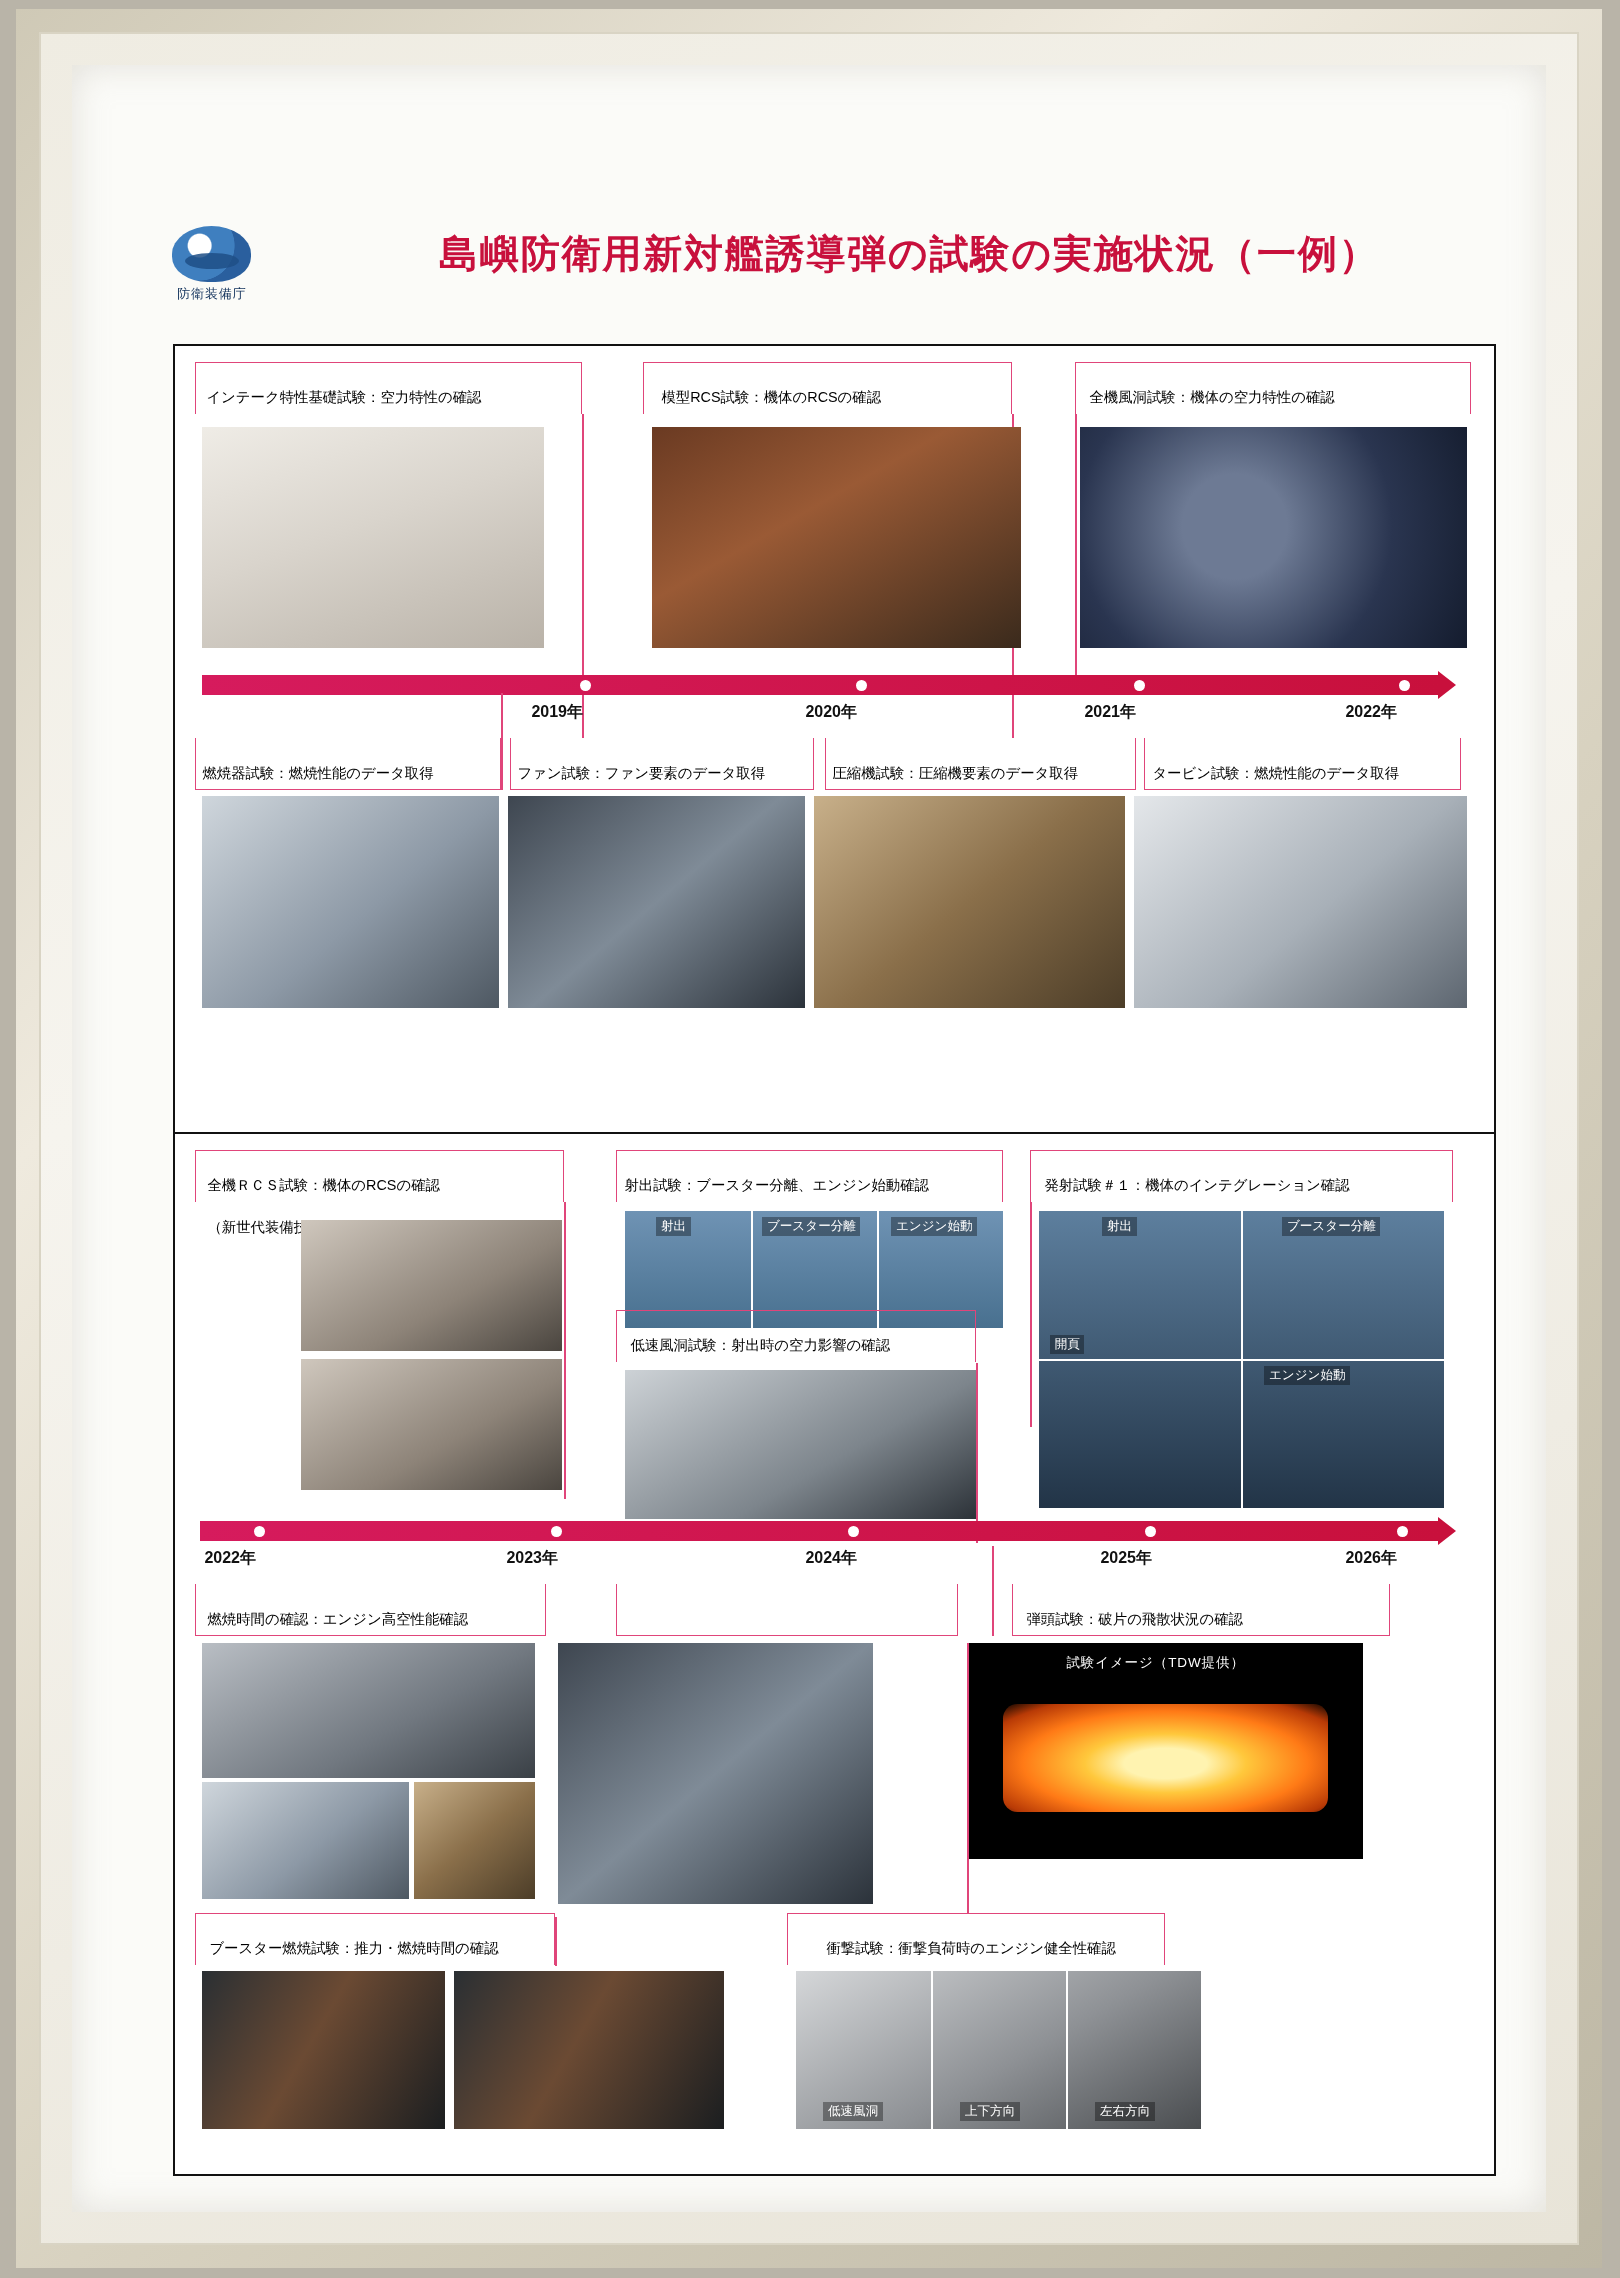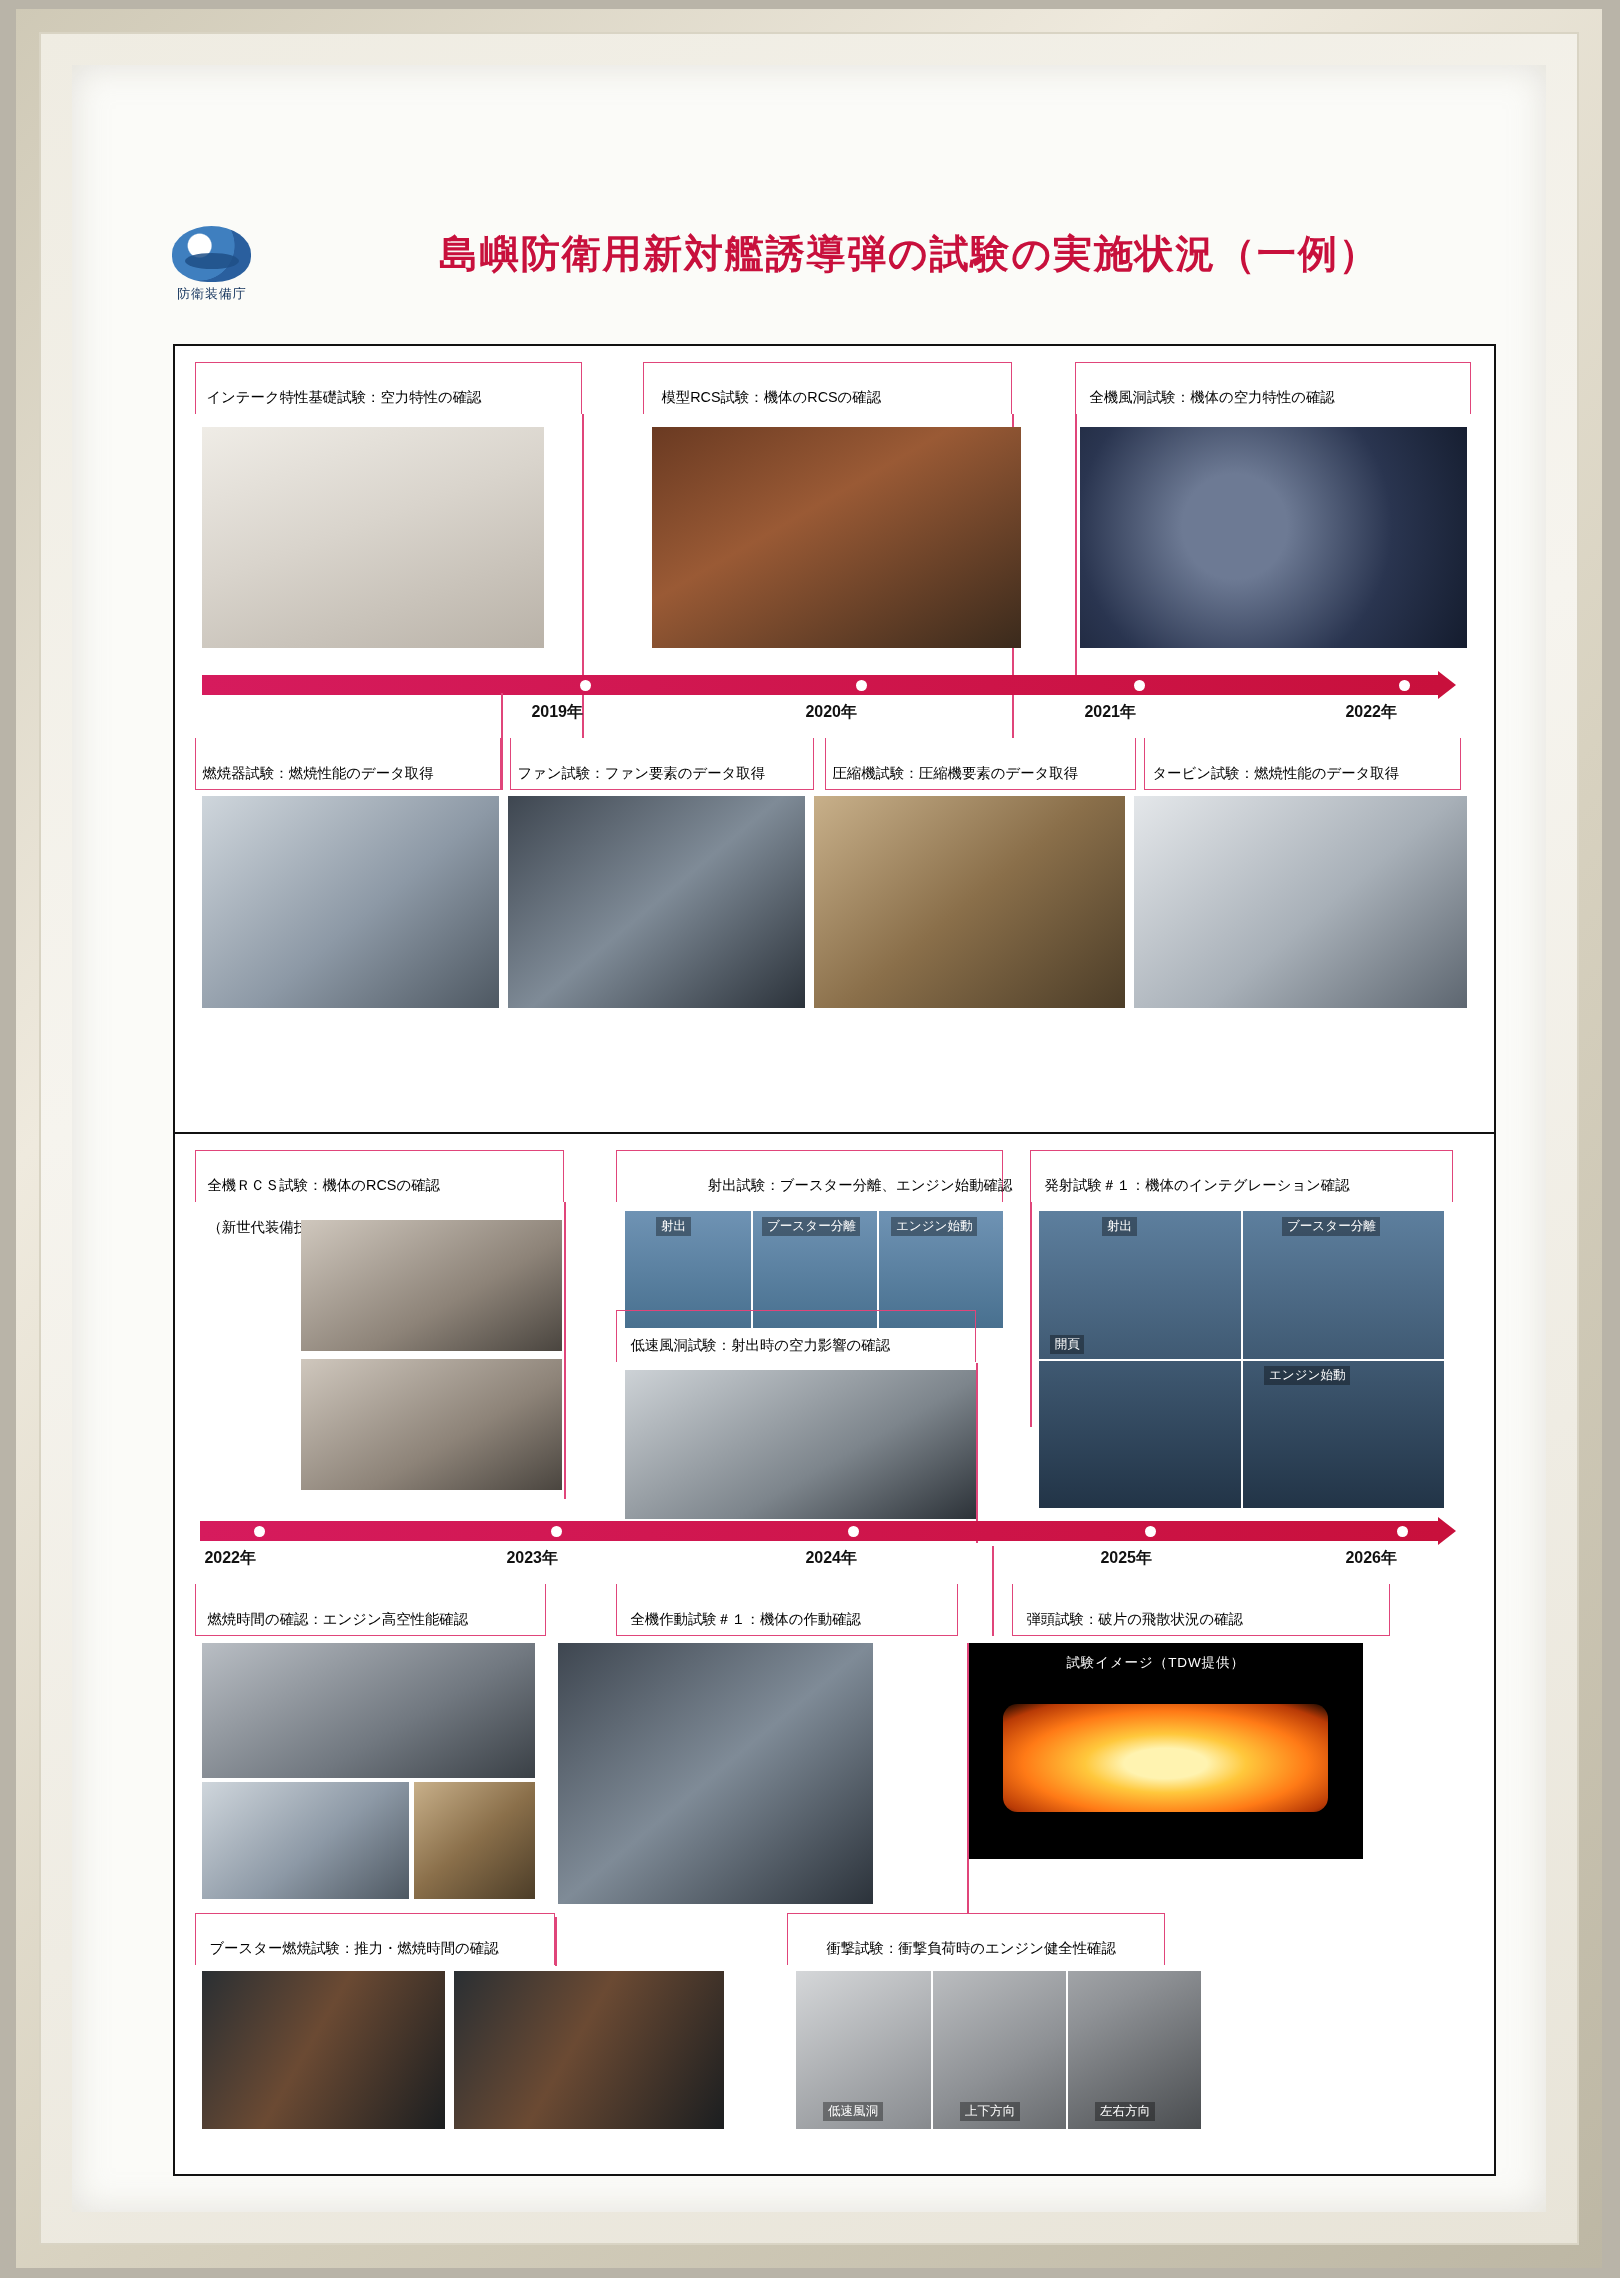--- a/index.html
+++ b/index.html
@@ -196,21 +196,21 @@
   <div class="panel" id="panel-bottom">
 
     <div class="cbox" style="left:20px; top:16px; width:369px; height:52px;"></div>
     <div class="callout" style="left:32px; top:20px; width:360px;">
       <span class="l1">全機ＲＣＳ試験：機体のRCSの確認</span>
       <span class="l1">（新世代装備技術研究所　飯岡支所）</span>
     </div>
     <div class="leader" style="left:389px; top:68px; width:1.8px; height:297px;"></div>
 
     <div class="cbox" style="left:441px; top:16px; width:387px; height:52px;"></div>
-    <div class="callout" style="left:459px; top:20px; width:378px;text-align:right;">
+    <div class="callout" style="left:449px; top:20px; width:378px;">
       <span class="l1">射出試験：ブースター分離、エンジン始動確認</span>
       <span class="l1">（陸上自衛隊：矢臼別演習場）</span>
     </div>
 
     <div class="cbox" style="left:855px; top:16px; width:423px; height:52px;"></div>
     <div class="callout" style="left:869px; top:20px; width:414px;">
       <span class="l1">発射試験＃１：機体のインテグレーション確認</span>
       <span class="l1">（航空装備研究所新島支所）</span>
     </div>
     <div class="leader" style="left:855px; top:68px; width:1.8px; height:225px;"></div>
@@ -257,24 +257,20 @@
     <div class="yearlabel" style="left:925px; top:414px;">2025年</div>
     <div class="yearlabel" style="left:1170px; top:414px;">2026年</div>
 
     <div class="cbox" style="left:20px; top:450px; width:351px; height:52px; border-top:none; border-bottom:1.4px solid #e0457a;"></div>
     <div class="callout" style="left:32px; top:454px; width:342px;">
       <span class="l1">燃焼時間の確認：エンジン高空性能確認</span>
       <span class="l1">（防衛装備庁千歳試験場）</span>
     </div>
 
     <div class="cbox" style="left:441px; top:450px; width:342px; height:52px; border-top:none; border-bottom:1.4px solid #e0457a;"></div>
-    <div class="callout" style="left:455px; top:454px; width:333px;">
-      <span class="l1">全機作動試験＃１：機体の作動確認</span>
-      <span class="l1">（ＫＨＩ：明石工場）</span>
-    </div>
 
     <div class="cbox" style="left:837px; top:450px; width:378px; height:52px; border-top:none; border-bottom:1.4px solid #e0457a;"></div>
     <div class="callout" style="left:851px; top:454px; width:369px;">
       <span class="l1">弾頭試験：破片の飛散状況の確認</span>
       <span class="l1">（ＴＤＷ：爆発試験場（ドイツ））</span>
     </div>
     <div class="leader" style="left:817px; top:412px; width:1.8px; height:90px;"></div>
 
     <div class="photo ph-ctrl" style="left:27px; top:509px; width:333px; height:135px;"></div>
     <div class="photo ph-eng1" style="left:27px; top:648px; width:207px; height:117px;"></div>

